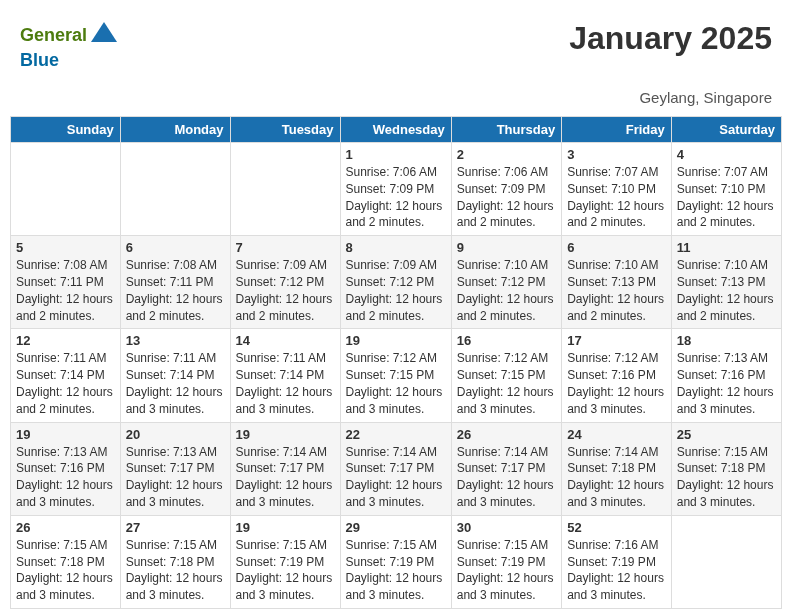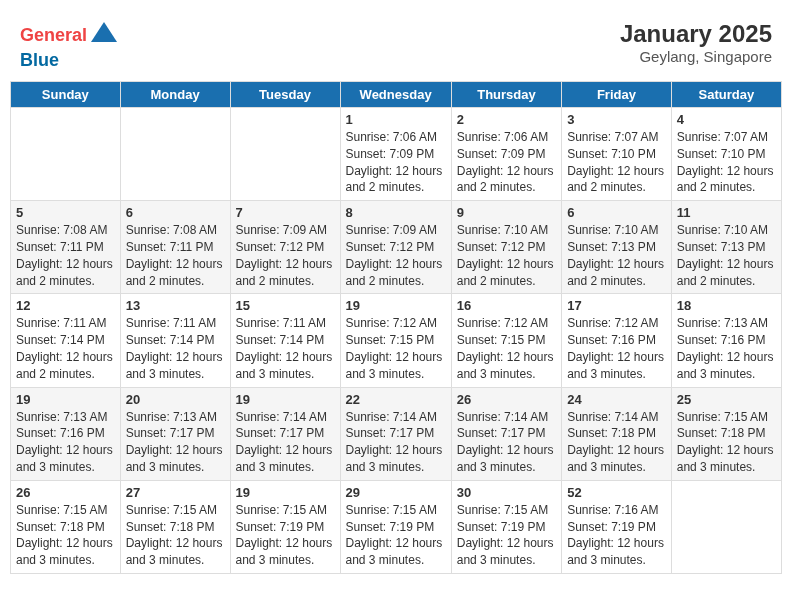--- a/index.html
+++ b/index.html
@@ -16,53 +16,54 @@
       align-items: flex-start;
       padding: 10px 10px 5px 10px;
     }
     .logo {
       display: flex;
       align-items: center;
     }
     .logo-text-general {
       font-size: 18px;
       font-weight: bold;
-      color: #ef4444;
+      color: #4d7c0f;
     }
     .logo-text-blue {
       font-size: 18px;
       font-weight: bold;
       color: #0369a1;
     }
     .logo-icon {
       width: 30px;
       height: 30px;
       margin-left: 2px;
     }
     .title-area {
       text-align: right;
     }
     .month-title {
-      font-size: 24px;
+      font-size: 32px;
       font-weight: bold;
       color: #333;
     }
     .location {
       font-size: 15px;
       color: #555;
+      margin-top: 32px;
     }
     .calendar {
       width: 100%;
       border-collapse: collapse;
       margin-top: 5px;
     }
     .calendar th {
       background-color: #1a6faf;
       color: #fff;
-      text-align: center;
+      text-align: right;
       padding: 5px 6px;
       font-size: 13px;
       border: 1px solid #ddd;
     }
     .calendar td {
       vertical-align: top;
       border: 1px solid #ddd;
       padding: 4px 5px;
       width: 113px;
       min-height: 80px;
@@ -175,21 +176,21 @@
       <tr>
         <td>
           <span class="day-number">12</span>
           <div class="day-info">Sunrise: 7:11 AM<br>Sunset: 7:14 PM<br>Daylight: 12 hours and 2 minutes.</div>
         </td>
         <td>
           <span class="day-number">13</span>
           <div class="day-info">Sunrise: 7:11 AM<br>Sunset: 7:14 PM<br>Daylight: 12 hours and 3 minutes.</div>
         </td>
         <td>
-          <span class="day-number">15</span>
+          <span class="day-number">14</span>
           <div class="day-info">Sunrise: 7:11 AM<br>Sunset: 7:14 PM<br>Daylight: 12 hours and 3 minutes.</div>
         </td>
         <td>
           <span class="day-number">19</span>
           <div class="day-info">Sunrise: 7:12 AM<br>Sunset: 7:15 PM<br>Daylight: 12 hours and 3 minutes.</div>
         </td>
         <td>
           <span class="day-number">16</span>
           <div class="day-info">Sunrise: 7:12 AM<br>Sunset: 7:15 PM<br>Daylight: 12 hours and 3 minutes.</div>
         </td>

